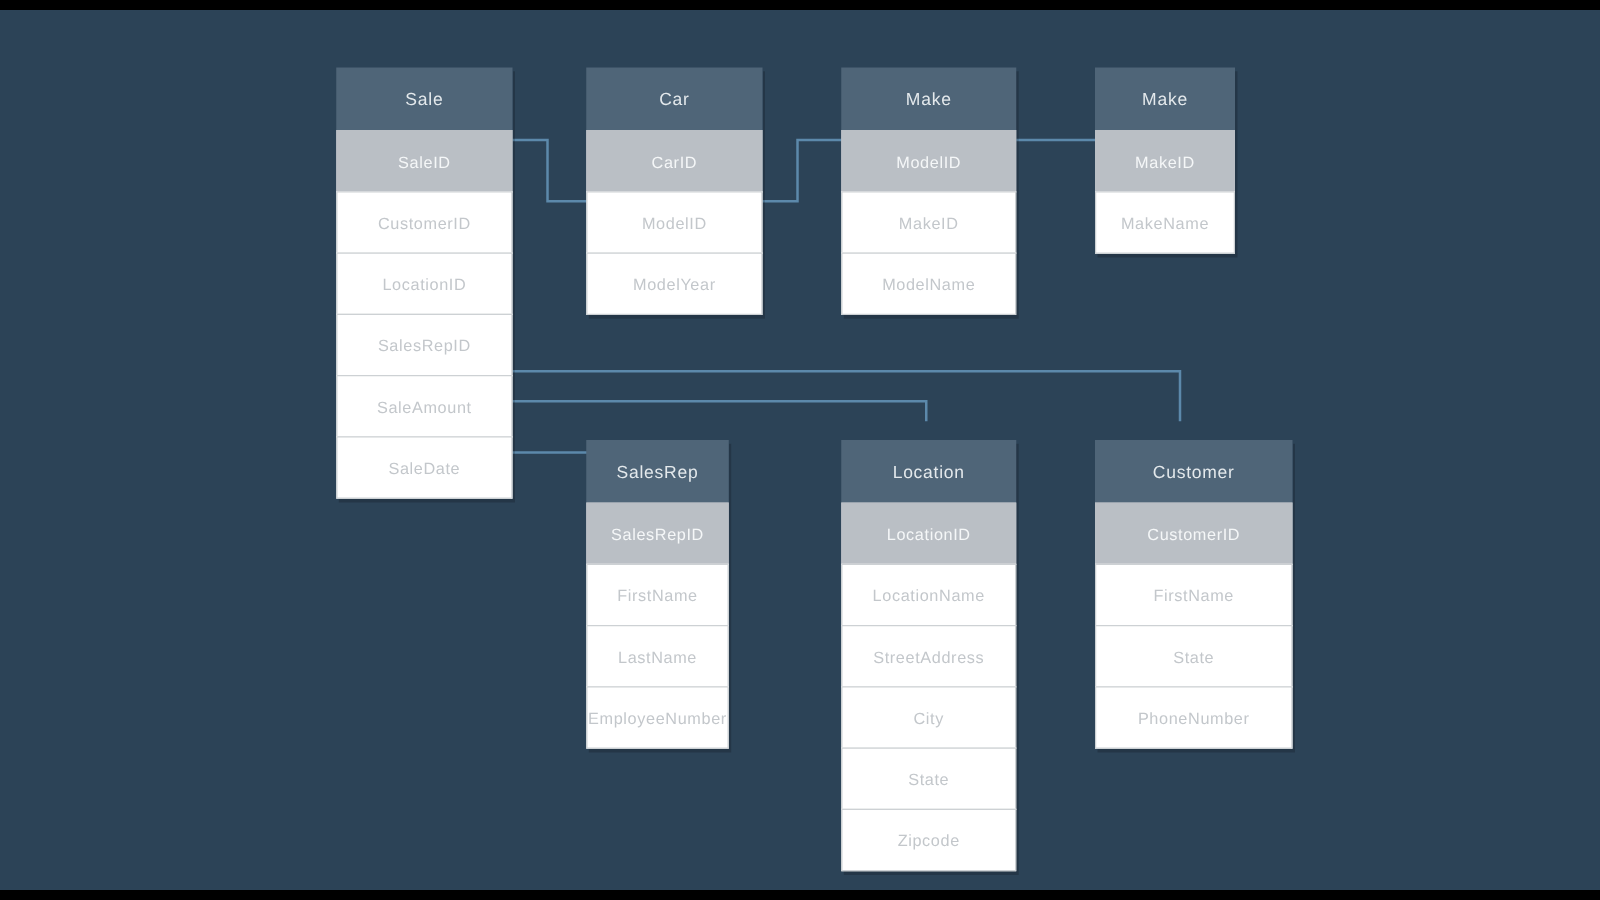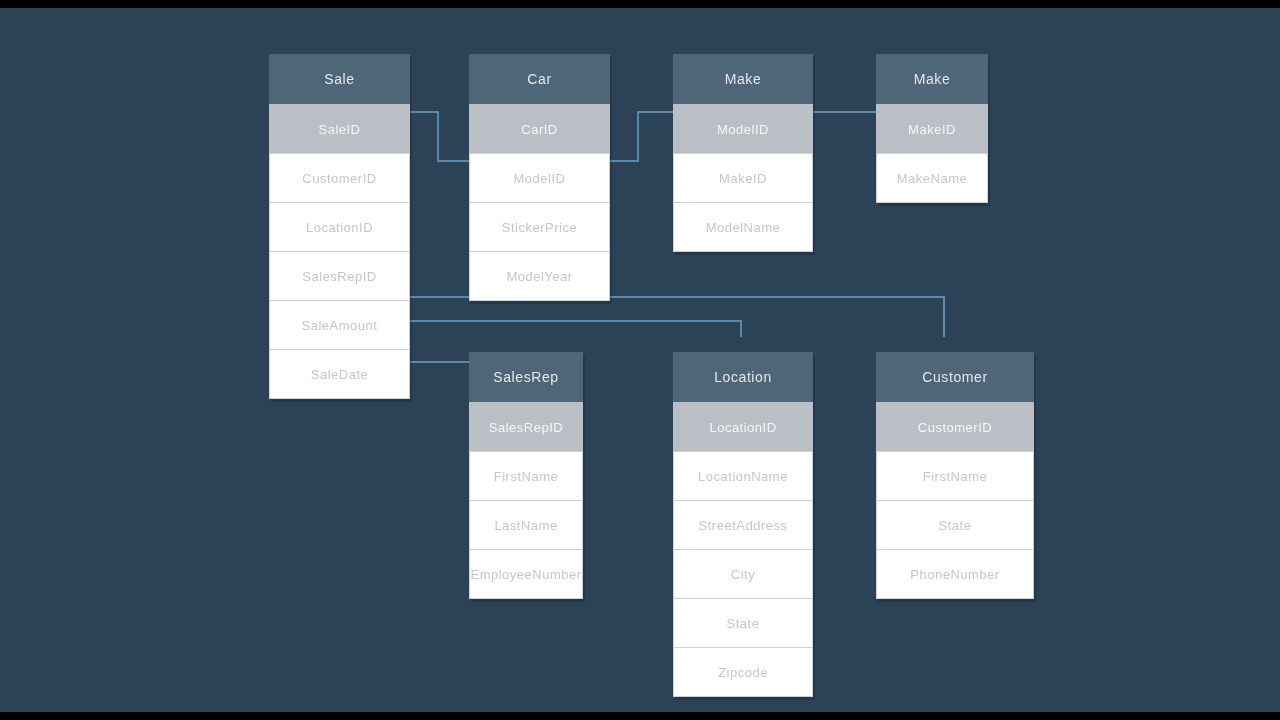--- a/index.html
+++ b/index.html
@@ -99,21 +99,20 @@
         <div class="trow">CustomerID</div>
         <div class="trow">LocationID</div>
         <div class="trow">SalesRepID</div>
         <div class="trow">SaleAmount</div>
         <div class="trow">SaleDate</div>
       </div>
       <div class="db-table" style="left: 469px; top: 38px; width: 141px;">
         <div class="thead">Car</div>
         <div class="trow pk">CarID</div>
         <div class="trow">ModelID</div>
-        <div class="trow">StickerPrice</div>
         <div class="trow">ModelYear</div>
       </div>
       <div class="db-table" style="left: 673px; top: 38px; width: 140px;">
         <div class="thead">Make</div>
         <div class="trow pk">ModelID</div>
         <div class="trow">MakeID</div>
         <div class="trow">ModelName</div>
       </div>
       <div class="db-table" style="left: 876px; top: 38px; width: 112px;">
         <div class="thead">Make</div>

